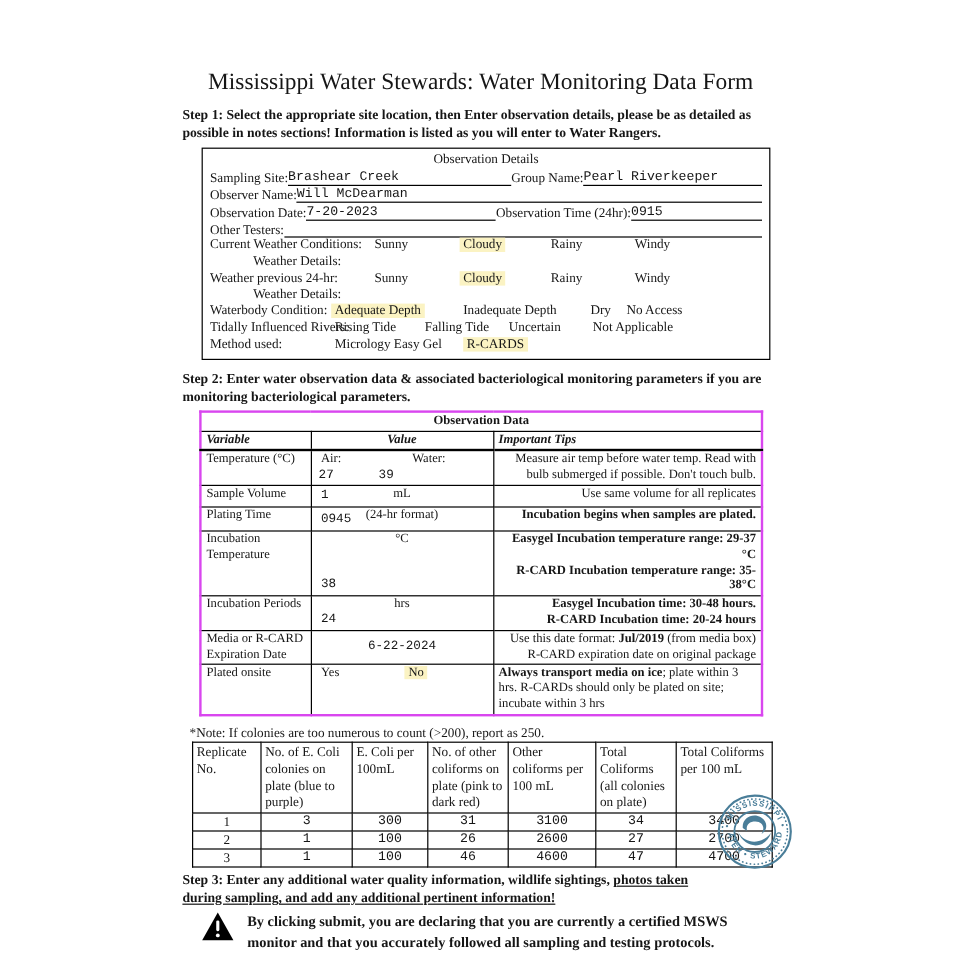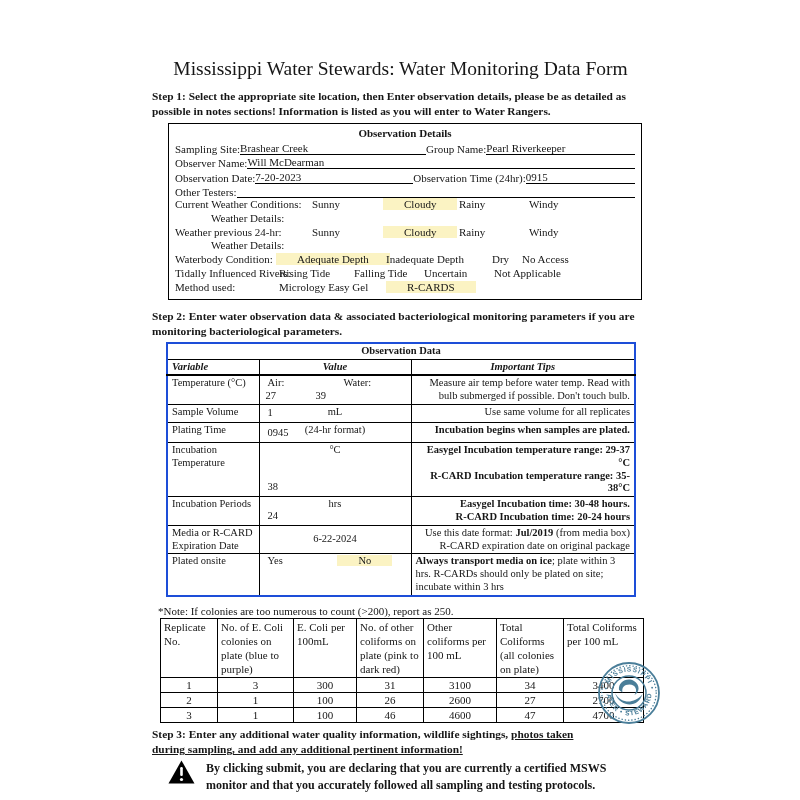--- a/index.html
+++ b/index.html
@@ -6,33 +6,33 @@
   .page { position:relative; width:800px; height:800px; background:#ffffff; overflow:hidden;
           font-family:"Liberation Serif", serif; color:#161616; }
   .doc { position:absolute; left:152px; top:58px; width:497px; }
 
   .title { font-size:19.5px; font-weight:normal; text-align:center; white-space:nowrap; margin:0 0 9px 0; }
   .step  { font-size:11.4px; font-weight:bold; line-height:1.32; }
 
   
   .obox { margin:4px 0 9px 16px; width:474px; border:1.5px solid #000; padding:2px 6px 4px 6px;
           font-size:11px; box-sizing:border-box; }
-  .bhead { text-align:center; font-weight:bold; line-height:14px; }
+  .bhead { text-align:center; font-weight:normal; line-height:14px; }
   .fline { display:flex; align-items:flex-end; height:14.5px; }
   .lbl { white-space:nowrap; }
   .ul  { border-bottom:1px solid #000; }
   .fill { display:inline-block; }
   .flex1 { flex:1; }
-  .hand { font-family:Liberation Serif, serif; }
+  .hand { font-family:Liberation Mono, monospace; }
   .optrow { position:relative; height:13.8px; }
   .opt { position:absolute; top:0; white-space:nowrap; }
-  .hl { background:#fbf3c3; padding:0 21px; }
-
-  
-  .odata { border-collapse:collapse; border:2px solid #1d4ed8; margin-left:14px; width:468px;
+  .hl { background:#fbf3c3; padding:0 3px; }
+
+  
+  .odata { border-collapse:collapse; border:2px solid #d946ef; margin-left:14px; width:468px;
            font-size:10.5px; table-layout:fixed; }
   .odata td { border:1px solid #000; padding:1px 4px; line-height:1.22; vertical-align:top; }
   .odata .theadrow td { font-weight:bold; font-style:italic; border-bottom:2px solid #000; }
   .odata .titlerow td { font-weight:bold; text-align:center; font-style:normal; }
   .tip-center { text-align:right; }
   .tip-bold { font-weight:bold; }
   .vcell { position:relative; }
   .vcell .unit { text-align:center; }
   .vcell .hand-abs { position:absolute; left:8px; bottom:2px; }
   .vgrid-top { display:flex; }
@@ -146,21 +146,21 @@
           <col style="width:152px">
           <col style="width:224px">
         </colgroup>
       <tbody>
           <tr class="titlerow">
             <td colspan="3">Observation Data</td>
           </tr>
       <tr class="theadrow">
         <td>Variable</td>
         <td style="text-align:center">Value</td>
-        <td style="text-align:center">Important Tips</td>
+        <td style="text-align:left">Important Tips</td>
       </tr>
 
       <tr>
         <td>Temperature (°C)</td>
         <td>
           <div class="vgrid-top">
             <span>Air:</span>
             <span>Water:</span>
           </div>
           <div class="vgrid-bot hand">

